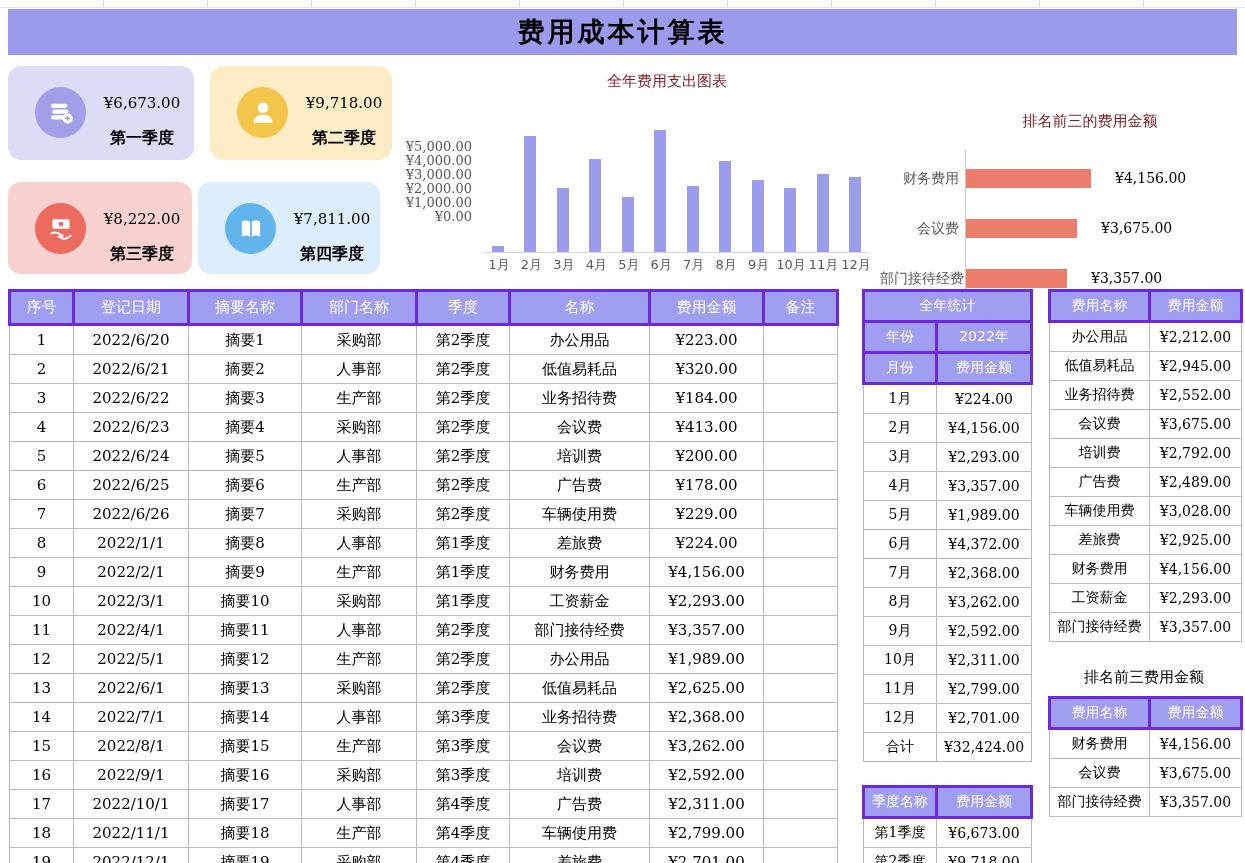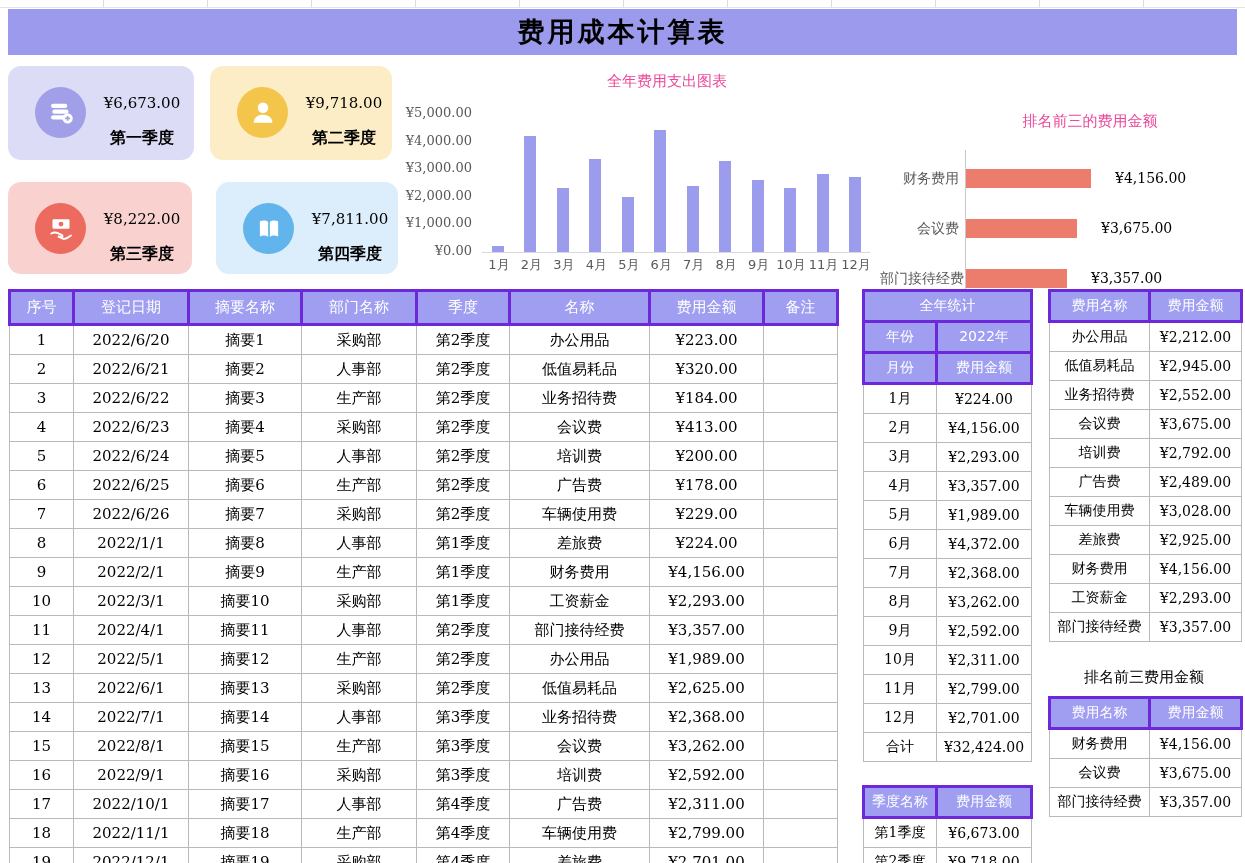--- a/index.html
+++ b/index.html
@@ -12,35 +12,35 @@
   
   .banner{position:absolute;left:8px;top:9px;width:1229px;height:46px;
     background:var(--banner-bg,#9b9aec);display:flex;align-items:center;justify-content:center;}
   .banner h1{margin:0;font-family:"DejaVu Serif",serif;font-size:27px;font-weight:bold;
     color:#000;letter-spacing:3px;}
   
   .card{position:absolute;border-radius:13px;}
   .card-q1{left:8px;top:66px;width:186px;height:94px;}
   .card-q2{left:210px;top:66px;width:182px;height:94px;}
   .card-q3{left:8px;top:182px;width:184px;height:92px;}
-  .card-q4{left:216px;top:182px;width:182px;height:92px;}
+  .card-q4{left:198px;top:182px;width:182px;height:92px;}
   .card-icon{position:absolute;left:27px;top:21px;width:51px;height:51px;border-radius:50%;
     display:flex;align-items:center;justify-content:center;}
   .card-icon svg{width:30px;height:30px;}
   .card-amount{position:absolute;left:88px;top:28px;width:92px;text-align:center;
     font-family:"DejaVu Serif",serif;font-size:15px;color:#000;white-space:nowrap;}
   .card-label{position:absolute;left:88px;top:62px;width:92px;text-align:center;
     font-size:16px;font-weight:bold;color:#000;}
   
   .chart-title{position:absolute;top:2px;left:0;width:100%;text-align:center;
-    color:#ec4899;font-size:15px;}
+    color:#7f1d1d;font-size:15px;}
   .vchart{position:absolute;left:400px;top:70px;width:474px;height:212px;}
   .vchart .chart-title{padding-left:60px;width:calc(100% - 60px);}
   .vy{position:absolute;left:0;top:36px;width:72px;height:152px;display:flex;
-    flex-direction:column;justify-content:space-between;align-items:flex-end;}
+    flex-direction:column;justify-content:center;align-items:flex-end;}
   .vy div{font-family:"DejaVu Serif",serif;font-size:13px;color:#595959;line-height:14px;}
   .vplot{position:absolute;left:82px;top:43px;width:388px;height:139px;
     border-bottom:1px solid #d9d9d9;}
   .vbar{position:absolute;bottom:0;width:12px;}
   .vxlab{position:absolute;top:143px;width:34px;text-align:center;
     font-size:13px;color:#595959;white-space:nowrap;}
   .hchart{position:absolute;left:880px;top:70px;width:362px;height:205px;margin-top:40px;}
   .hchart .chart-title{padding-left:58px;width:calc(100% - 58px);}
   .haxis{position:absolute;left:85px;top:40px;width:1px;height:152px;background:#c9c9c9;}
   .hlab{position:absolute;left:0;width:79px;text-align:right;font-size:14px;

